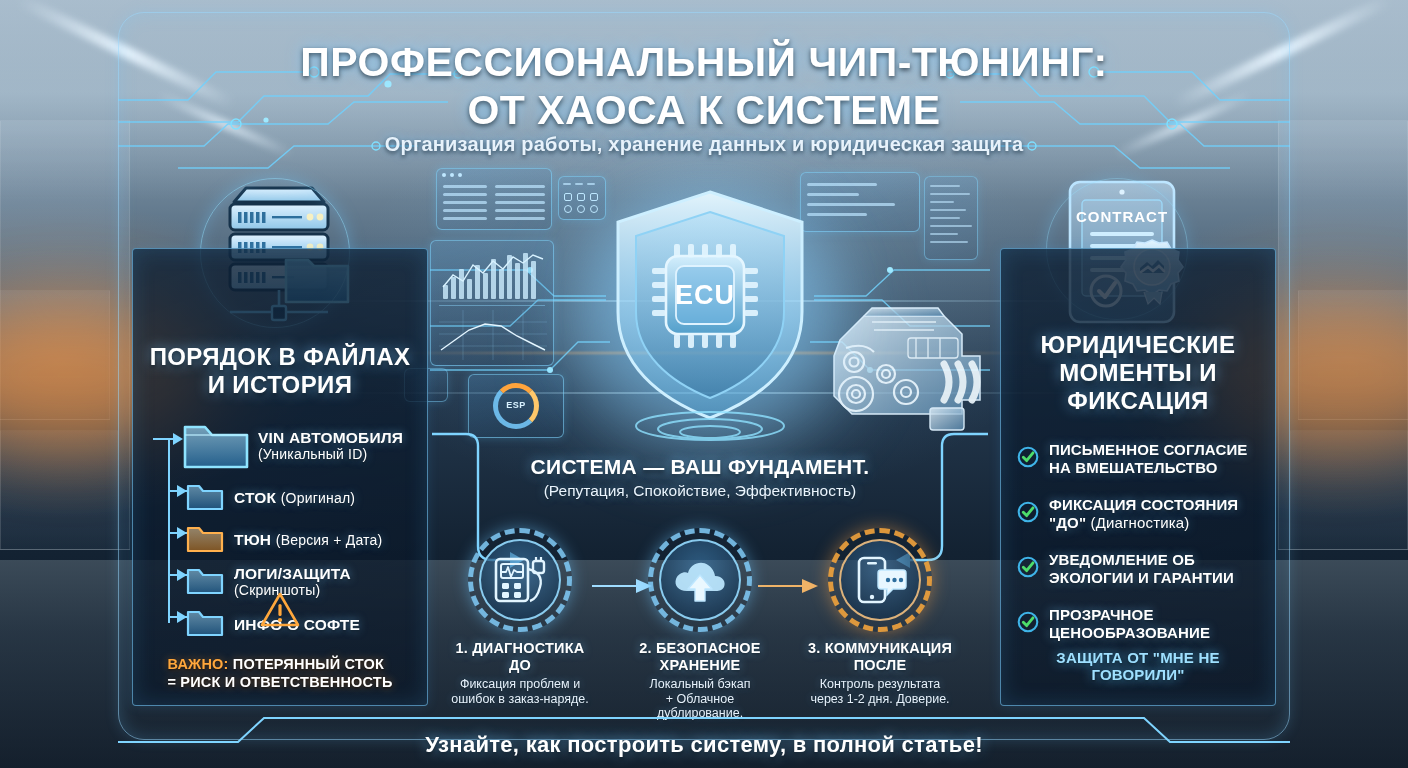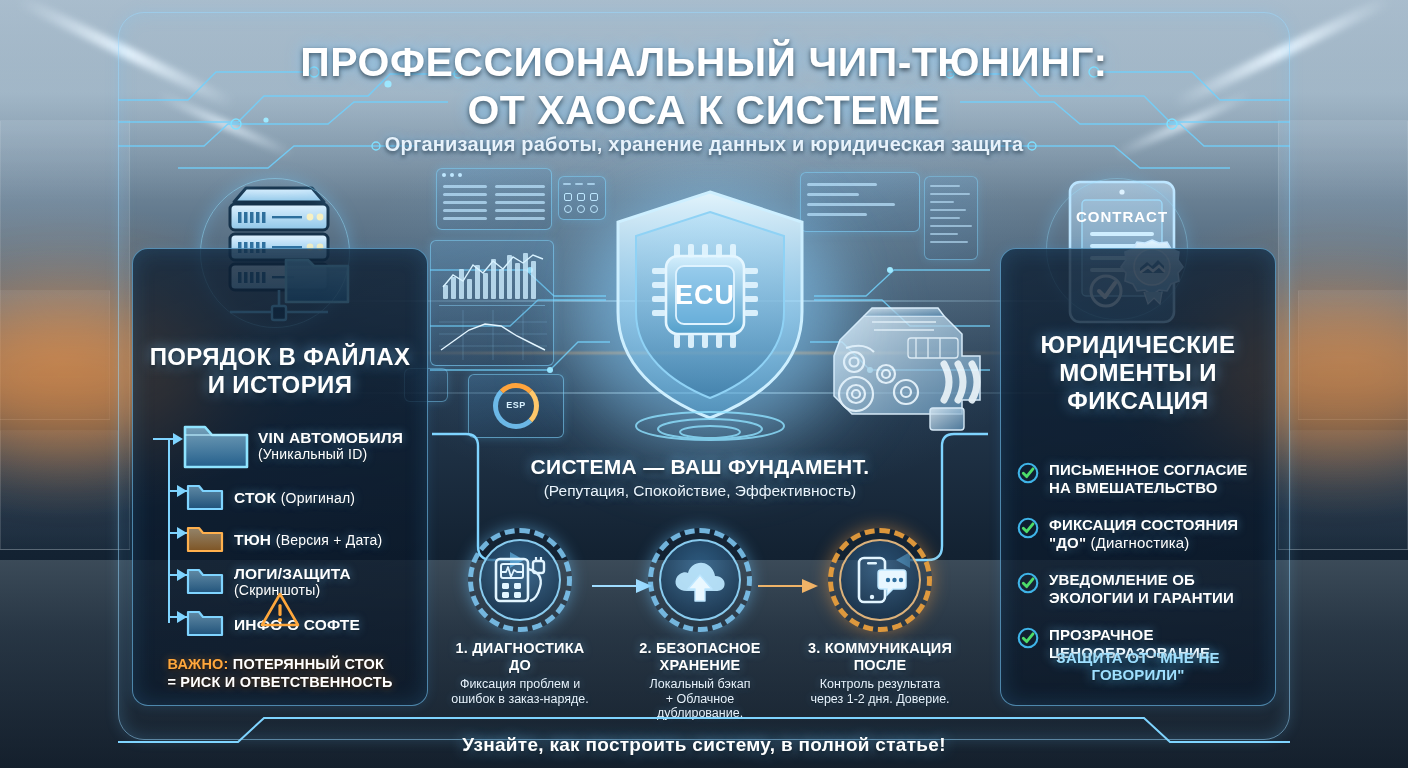--- a/index.html
+++ b/index.html
@@ -57,21 +57,21 @@
     pointer-events: none;
   }
 
   
   .circuit { position: absolute; pointer-events: none; }
 
   
   .panel {
     position: absolute;
     border: 1.5px solid rgba(120,205,255,.60);
-    border-radius: 16px;
+    border-radius: 4px;
     background: linear-gradient(160deg, rgba(14,32,52,.80), rgba(10,22,38,.72));
     box-shadow: 0 0 22px rgba(70,170,240,.18) inset, 0 0 12px rgba(70,170,240,.16);
   }
   #panel-left  { left: 132px; top: 248px; width: 296px; height: 458px; }
   #panel-right { left: 1000px; top: 248px; width: 276px; height: 458px; }
 
   
   .title {
     position: absolute; left: 0; right: 0; top: 38px;
     text-align: center;
@@ -121,21 +121,21 @@
   }
   .warn-text {
     color: #ffffff; font-weight: 700; font-size: 14.5px; line-height: 18px;
     letter-spacing: .2px;
     text-shadow: 0 0 8px rgba(255,160,60,.45), 0 1px 3px rgba(0,0,0,.85);
   }
   .warn-text .hi { color: #ffa73c; }
 
   
   .check-list { position: absolute; left: 16px; right: 10px; top: 192px; }
-  .check-row { display: flex; align-items: flex-start; gap: 10px; margin-bottom: 20px; margin-top: 20px; }
+  .check-row { display: flex; align-items: center; gap: 10px; margin-bottom: 20px; }
   .check-text {
     color: #fff; font-weight: 700; font-size: 15px; line-height: 17.5px;
     letter-spacing: .15px;
     text-shadow: 0 0 8px rgba(120,200,255,.55), 0 1px 3px rgba(0,0,0,.85);
   }
   .check-text .soft { font-weight: 400; }
   .protect {
     position: absolute; left: 10px; right: 10px; bottom: 22px;
     text-align: center;
     color: #9fe0ff; font-weight: 700; font-size: 15px; letter-spacing: .2px;
@@ -173,21 +173,21 @@
   }
 
   .conn-arrow { position: absolute; }
 
   
   .bottom-band {
     position: absolute; left: 118px; right: 118px; bottom: 0; height: 46px;
     display: flex; align-items: center; justify-content: center;
   }
   .bottom-band .cta {
-    color: #fff; font-weight: 700; font-size: 19px; letter-spacing: .3px;
+    color: #fff; font-weight: 700; font-size: 22px; letter-spacing: .3px;
     text-shadow: 0 0 13px rgba(120,200,255,.7), 0 2px 4px rgba(0,0,0,.85);
   }
 
   
   .hud {
     position: absolute;
     border: 1px solid rgba(130,215,255,.55);
     border-radius: 6px;
     background: linear-gradient(160deg, rgba(90,170,230,.22), rgba(30,70,110,.12));
     box-shadow: 0 0 10px rgba(100,200,255,.25);

